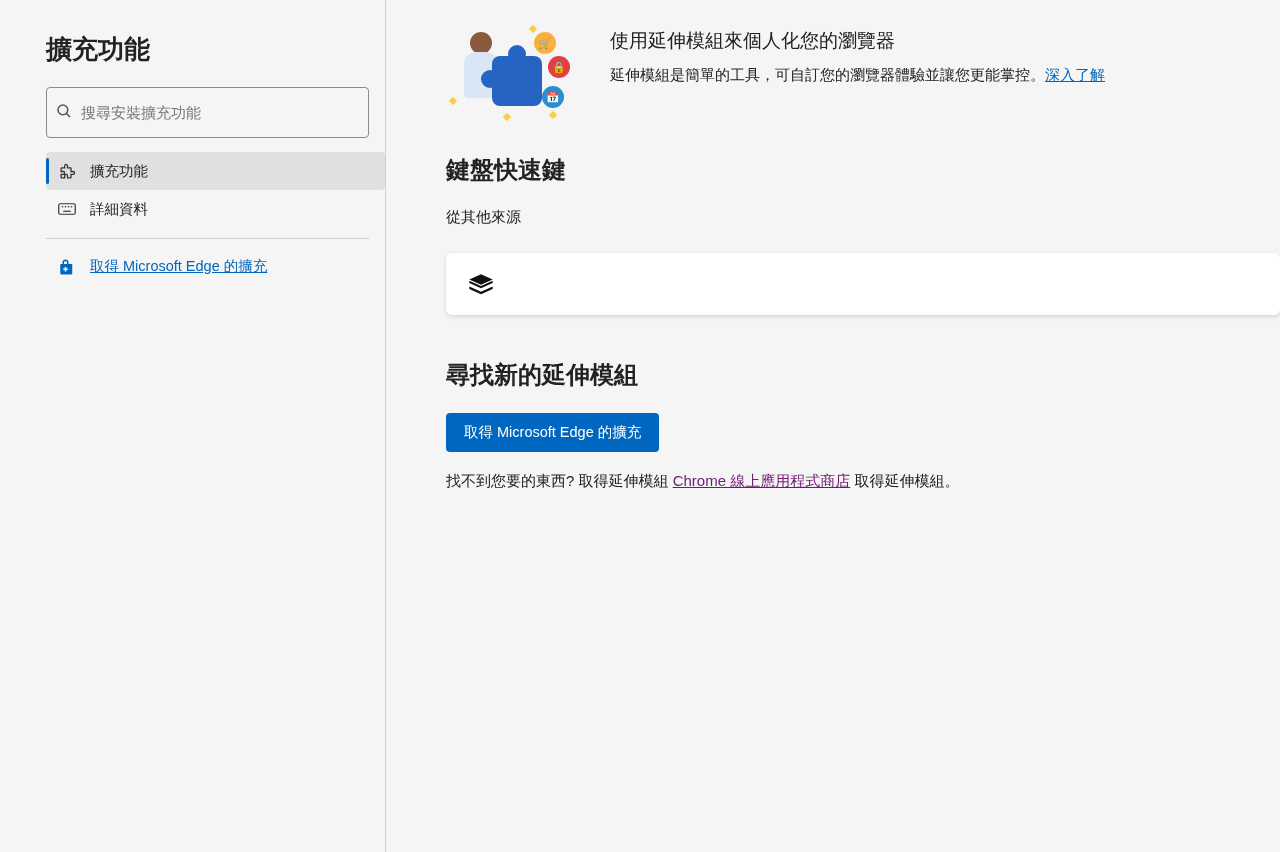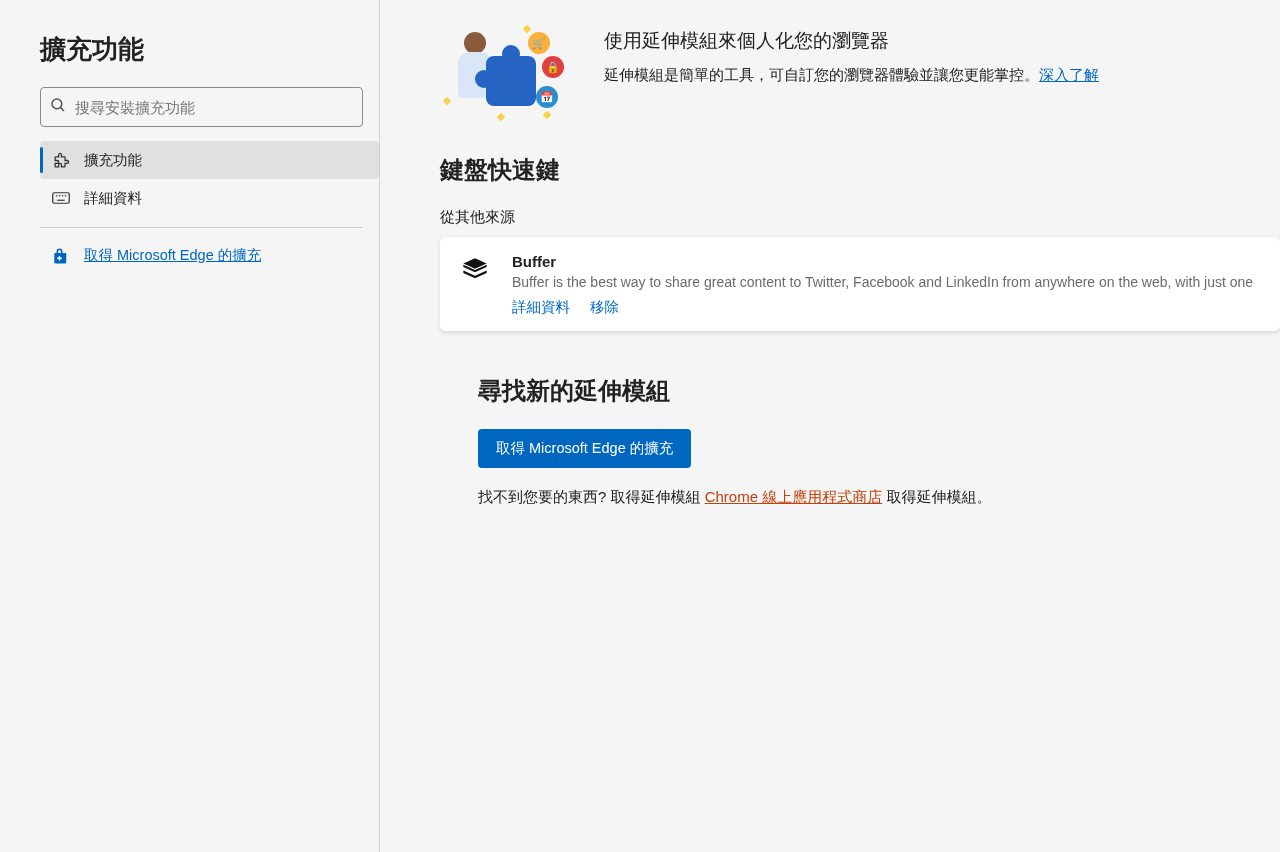--- a/index.html
+++ b/index.html
@@ -3,40 +3,40 @@
   <meta charset="utf-8">
   <style>
     * { box-sizing: border-box; margin: 0; padding: 0; }
     body {
       font-family: -apple-system, BlinkMacSystemFont, "Segoe UI", "Microsoft JhengHei", sans-serif;
       background: #f5f5f5;
       width: 1280px;
       height: 852px;
       overflow: hidden;
     }
-    .layout { display: flex; height: 100%; }
+    .layout { display: flex; height: 100%; padding-left: 6px; }
     .sidebar {
       width: 380px;
       padding: 32px 16px 16px 40px;
       border-right: 1px solid #d1d1d1;
       background: #f5f5f5;
     }
     .sidebar-title {
       font-size: 26px;
       font-weight: 600;
       color: #222;
       margin-bottom: 20px;
     }
     .search-wrap {
       display: flex;
       align-items: center;
       border: 1px solid #8a8a8a;
       border-radius: 4px;
       background: #f5f5f5;
-      height: 40px;
+      height: 51px;
       padding: 0 8px;
       margin-bottom: 14px;
     }
     .search-wrap svg { flex: 0 0 auto; margin-right: 8px; }
     .search-wrap input {
       border: none; background: transparent;
       outline: none; font-size: 15px; color: #333; flex: 1;
     }
     .search-wrap input::placeholder { color: #777; }
     .nav { margin: 0 -16px 0 0; }
@@ -69,45 +69,45 @@
       padding: 28px 0 28px 60px;
       overflow: auto;
     }
     .hero { display: flex; align-items: flex-start; gap: 28px; margin-bottom: 34px; }
     .hero-illus { width: 136px; height: 92px; position: relative; flex: 0 0 auto; }
     .hero-text h2 { font-size: 19px; font-weight: 400; color: #222; margin-bottom: 10px; }
     .hero-text p { font-size: 15px; color: #222; line-height: 1.5; }
     .hero-text a { color: #0067c0; text-decoration: underline; cursor: pointer; text-align: right; }
 
     .section-title { font-size: 24px; font-weight: 600; color: #222; margin-bottom: 22px; }
-    .source-label { font-size: 15px; color: #222; margin-bottom: 10px; }
+    .source-label { font-size: 15px; color: #222; margin-bottom: 26px; }
     .ext-card {
       background: #fff; border-radius: 6px;
       box-shadow: 0 1.5px 4px rgba(0,0,0,0.12);
       padding: 16px 22px 14px 20px;
       display: flex; align-items: flex-start; gap: 22px;
       margin-bottom: 44px;
     }
     .ext-icon { width: 30px; height: 30px; margin-top: 2px; display:flex; align-items:center; justify-content:center; }
     .ext-body { flex: 1; min-width: 0; }
     .ext-name { font-size: 15px; font-weight: 600; color: #222; margin-bottom: 4px; }
     .ext-desc { font-size: 14px; color: #6b6b6b; white-space: nowrap; overflow: hidden; text-overflow: clip; margin-bottom: 8px; }
     .ext-actions { display: flex; gap: 20px; }
     .ext-actions a { color: #0067c0; font-size: 14.5px; cursor: pointer; text-decoration: none; }
 
-    .find-section { margin-top: 6px; margin-left: 38px; }
+    .find-section { margin-top: 6px; }
     .primary-btn {
       display: inline-block;
       background: #0067c0; color: #fff;
       border: none; border-radius: 4px;
       padding: 10px 18px; font-size: 14.5px;
       cursor: pointer; margin-bottom: 20px;
     }
     .help-text { font-size: 15px; color: #222; }
-    .help-text a { color: #c2410c; text-decoration: underline; cursor: pointer; }
+    .help-text a { color: #701a75; text-decoration: underline; cursor: pointer; }
 
     
     .ill-bg { position:absolute; inset:0; }
     .ill-puzzle{position:absolute;left:46px;top:28px;width:50px;height:50px;background:#2664c3;border-radius:8px;}
     .ill-puzzle::before{content:"";position:absolute;top:-11px;left:16px;width:18px;height:18px;background:#2664c3;border-radius:50%;}
     .ill-puzzle::after{content:"";position:absolute;left:-11px;top:14px;width:18px;height:18px;background:#2664c3;border-radius:50%;}
     .ill-person{position:absolute;left:12px;top:4px;width:46px;height:78px;}
     .ill-head{position:absolute;left:12px;top:0;width:22px;height:22px;background:#8a5a3d;border-radius:50%;}
     .ill-body{position:absolute;left:6px;top:20px;width:34px;height:46px;background:#d9e6f5;border-radius:12px 12px 4px 4px;}
     .ill-circ{position:absolute;width:22px;height:22px;border-radius:50%;display:flex;align-items:center;justify-content:center;font-size:11px;color:#fff;font-weight:700;}
@@ -200,28 +200,20 @@
 
     <h2 class="section-title">鍵盤快速鍵</h2>
     <div class="source-label">從其他來源</div>
 
     <div class="ext-card">
       <div class="ext-icon">
         <svg width="28" height="28" viewBox="0 0 24 24" fill="#111">
             <path d="M12 2l10 4.5L12 11 2 6.5 12 2zm0 10l10-4.5v2L12 14 2 9.5v-2L12 12zm0 5l10-4.5v2L12 19 2 14.5v-2L12 17z"></path>
           </svg>
       </div>
-      <div class="ext-body">
-        <div class="ext-name">Buffer</div>
-        <div class="ext-desc">Buffer is the best way to share great content to Twitter, Facebook and LinkedIn from anywhere on the web, with just one</div>
-        <div class="ext-actions">
-          <a>詳細資料</a>
-          <a>移除</a>
-        </div>
-      </div>
     </div>
 
     <div class="find-section">
       <h2 class="section-title">尋找新的延伸模組</h2>
       <button class="primary-btn">取得 Microsoft Edge 的擴充</button>
       <p class="help-text">
         <span>找不到您要的東西? 取得延伸模組 </span><a>Chrome 線上應用程式商店</a><span> 取得延伸模組。</span>
       </p>
     </div>
   </main>

